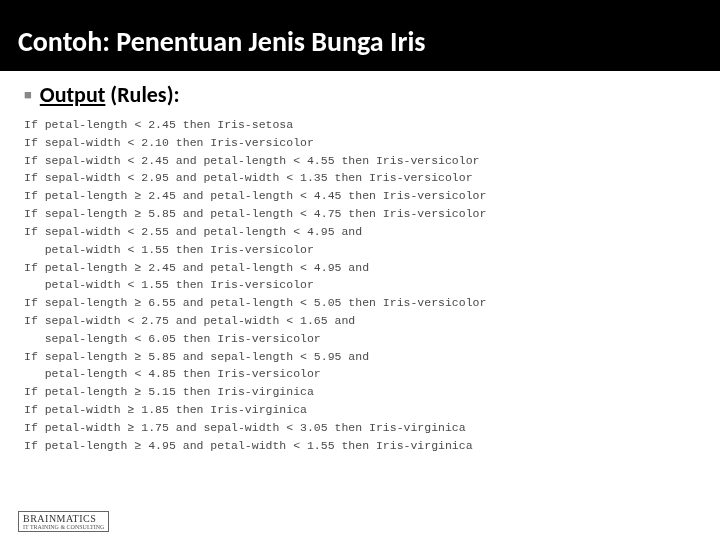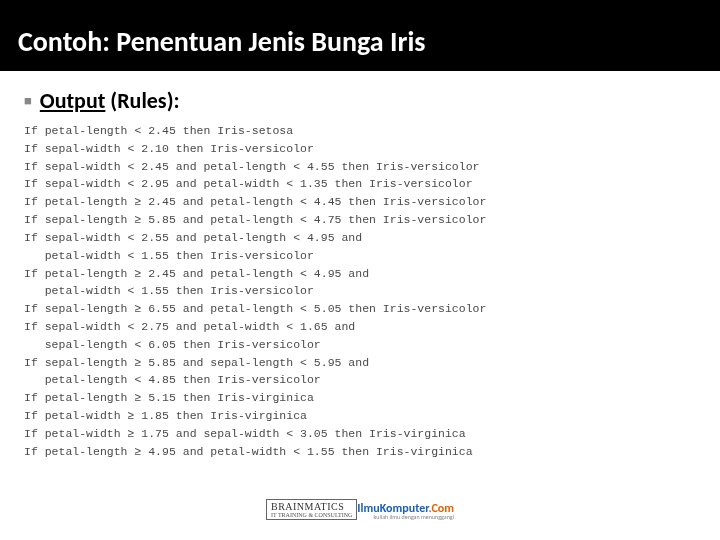--- a/index.html
+++ b/index.html
@@ -11,21 +11,21 @@
     overflow: hidden;
   }
   .title-bar {
     background: #000;
     color: #fff;
     padding: 24px 18px 12px 18px;
     font-size: 28px;
     font-weight: 700;
   }
   .subtitle {
-    padding: 16px 18px 8px 24px;
+    padding: 10px 18px 8px 24px;
     font-size: 22px;
     font-weight: 700;
     color: #000;
   }
   .subtitle .bullet {
     color: #888;
     margin-right: 8px;
   }
   .subtitle .underlined {
     text-decoration: underline;
@@ -33,25 +33,25 @@
   .rules {
     padding: 0 18px 0 24px;
     font-family: "Courier New", Courier, monospace;
     font-size: 11.5px;
     line-height: 1.55;
     color: #4a4a4a;
     white-space: pre;
   }
   .footer {
     position: absolute;
-    bottom: 20px;
+    bottom: 8px;
     left: 18px;
     right: 18px;
     display: flex;
-    justify-content: center;
+    justify-content: flex-start;
     align-items: flex-end;
     font-size: 10px;
   }
   .footer-left {
     font-family: Georgia, serif;
     font-variant: small-caps;
     color: #333;
     border: 1px solid #666;
     padding: 1px 4px;
     letter-spacing: 0.5px;
@@ -106,19 +106,13 @@
 If petal-length ≥ 5.15 then Iris-virginica
 If petal-width ≥ 1.85 then Iris-virginica
 If petal-width ≥ 1.75 and sepal-width &lt; 3.05 then Iris-virginica
 If petal-length ≥ 4.95 and petal-width &lt; 1.55 then Iris-virginica</div>
 
 <div class="footer">
   <div class="footer-left">
     <span>BRAINMATICS</span>
     <small>IT TRAINING &amp; CONSULTING</small>
   </div>
-  <div class="footer-right">
-    <div class="brand">
-      <span class="ilmu">Ilmu</span><span class="ilmu">Komputer</span><span class="dot">.</span><span class="com">Com</span>
-    </div>
-    <div class="tag">kuliah ilmu dengan menunggangi</div>
-  </div>
 </div>
 
 </body></html>

